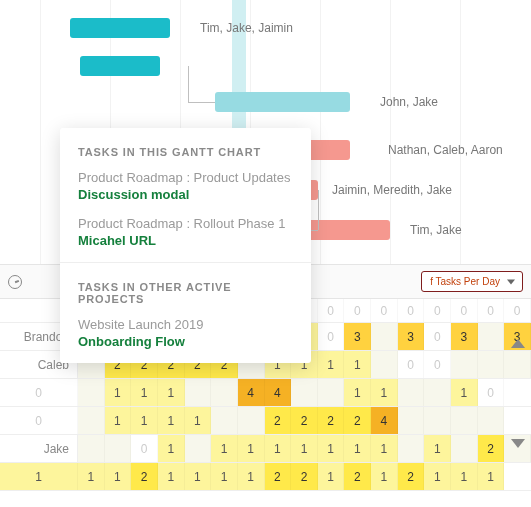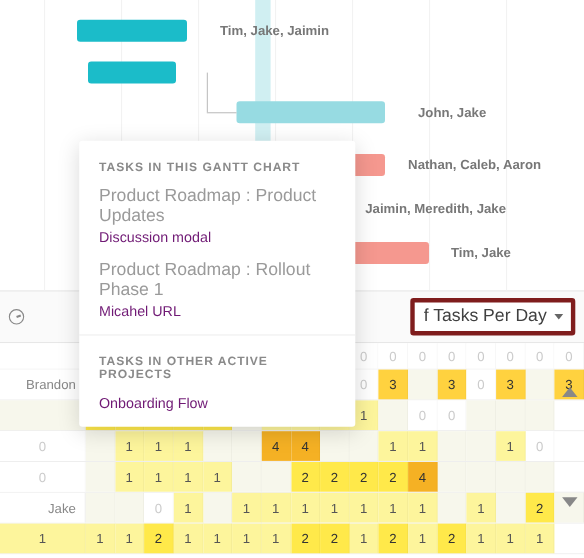--- a/index.html
+++ b/index.html
@@ -46,59 +46,57 @@
   }
   .bar {
     height: 20px;
     border-radius: 3px;
   }
   .assignees {
     position: absolute;
     font-size: 12px;
     color: var(--grey-text);
     white-space: nowrap;
-    font-weight: bold;
   }
   .connector {
     position: absolute;
     border-color: #bfbfbf;
     border-style: solid;
     border-width: 0;
   }
 
   
   .panel {
     position: absolute;
     left: 60px;
     top: 128px;
     width: 251px;
     background: #fff;
     box-shadow: var(--panel-shadow);
     border-radius: 3px;
     z-index: 10;
-    margin-left: 12px;
   }
   .panel-section { padding: 18px 18px 14px; }
   .panel h4 {
     margin: 0 0 12px;
     font-size: 11px;
     letter-spacing: .08em;
     color: #8a8a8a;
     font-weight: 600;
   }
   .panel .entry { margin-bottom: 14px; }
   .panel .entry:last-child { margin-bottom: 0; }
   .panel .context {
     color: #9a9a9a;
-    font-size: 16px;
+    font-size: 13px;
     margin-bottom: 2px;
   }
   .panel .title {
-    color: #701a75;
-    font-weight: 400;
+    color: #15803d;
+    font-weight: 700;
     font-size: 13px;
   }
   .panel hr {
     border: none;
     border-top: 1px solid #eee;
     margin: 0;
   }
 
   
   .wl-toolbar {
@@ -119,27 +117,27 @@
   .clock-icon::before {
     content:"";
     position:absolute;
     left:50%; top:50%;
     width:4px; height:1.5px;
     background:#888;
     transform-origin: left center;
     transform: translateY(-50%) rotate(-20deg);
   }
   .dropdown {
-    border: 4px solid #7f1d1d;
+    border: 1px solid #7f1d1d;
     background: #fff;
     padding: 4px 22px 4px 8px;
-    font-size: 16px;
+    font-size: 10px;
     border-radius: 3px;
     position: relative;
-    color: #404040;
+    color: #c2410c;
   }
   .dropdown::after {
     content:"";
     position:absolute;
     right:7px; top:50%;
     width:0;height:0;
     border-left:4px solid transparent;
     border-right:4px solid transparent;
     border-top:5px solid #666;
     transform: translateY(-50%);
@@ -204,21 +202,21 @@
     <div class="gridline" style="left: 320px;"></div>
     <div class="gridline" style="left: 390px;"></div>
     <div class="gridline" style="left: 460px;"></div>
     <div class="today" style="left: 232px;"></div>
     <div class="bar" style="position: absolute; left: 70px; top: 18px; width: 100px; background: var(--teal);"></div>
     <div class="assignees" style="left: 200px; top: 21px;">Tim, Jake, Jaimin</div>
     <div class="bar" style="position: absolute; left: 80px; top: 56px; width: 80px; background: var(--teal);"></div>
     <div class="bar" style="position: absolute; left: 215px; top: 92px; width: 135px; background: var(--teal-light);"></div>
     <div class="assignees" style="left: 380px; top: 95px;">John, Jake</div>
     <div class="bar" style="position: absolute; left: 298px; top: 140px; width: 52px; background: var(--salmon);"></div>
-    <div class="assignees" style="left: 371px; top: 143px;">Nathan, Caleb, Aaron</div>
+    <div class="assignees" style="left: 388px; top: 143px;">Nathan, Caleb, Aaron</div>
     <div class="bar" style="position: absolute; left: 298px; top: 180px; width: 20px; background: var(--salmon);"></div>
     <div class="assignees" style="left: 332px; top: 183px;">Jaimin, Meredith, Jake</div>
     <div class="bar" style="position: absolute; left: 308px; top: 220px; width: 82px; background: var(--salmon);"></div>
     <div class="assignees" style="left: 410px; top: 223px;">Tim, Jake</div>
     <div class="connector" style="left: 188px; top: 66px; height: 36px; border-left-width: 1px;"></div>
     <div class="connector" style="top: 102px; left: 188px; width: 27px; border-top-width: 1px;"></div>
     <div class="connector" style="left: 318px; top: 190px; height: 40px; border-left-width: 1px;"></div>
     <div class="connector" style="top: 230px; left: 308px; width: 10px; border-top-width: 1px;"></div>
   </div>
 
@@ -234,20 +232,21 @@
           <div class="context">Product Roadmap : Rollout Phase 1</div>
           <div class="title">Micahel URL</div>
         </div>
       </div>
   </div>
   <hr>
   <div class="panel-section">
     <h4>TASKS IN OTHER ACTIVE PROJECTS</h4>
     <div id="tt2">
         <div class="entry">
+          <div class="context">Website Launch 2019</div>
           <div class="title">Onboarding Flow</div>
         </div>
       </div>
   </div>
 </div>
 
 <div class="wl-toolbar">
   <div class="left">
     <span class="clock-icon"></span>
   </div>
@@ -293,20 +292,21 @@
       <div class="wl-cell zero">0</div>
       <div class="wl-cell h3">3</div>
       <div class="wl-cell h0"></div>
       <div class="wl-cell h3">3</div>
       <div class="wl-cell zero">0</div>
       <div class="wl-cell h3">3</div>
       <div class="wl-cell h0"></div>
       <div class="wl-cell h3">3</div>
     </div>
     <div class="wl-row">
+      <div class="wl-name">Caleb</div>
       <div class="wl-cell h0"></div>
       <div class="wl-cell h2">2</div>
       <div class="wl-cell h2">2</div>
       <div class="wl-cell h2">2</div>
       <div class="wl-cell h2">2</div>
       <div class="wl-cell h2">2</div>
       <div class="wl-cell h0"></div>
       <div class="wl-cell h1">1</div>
       <div class="wl-cell h1">1</div>
       <div class="wl-cell h1">1</div>

